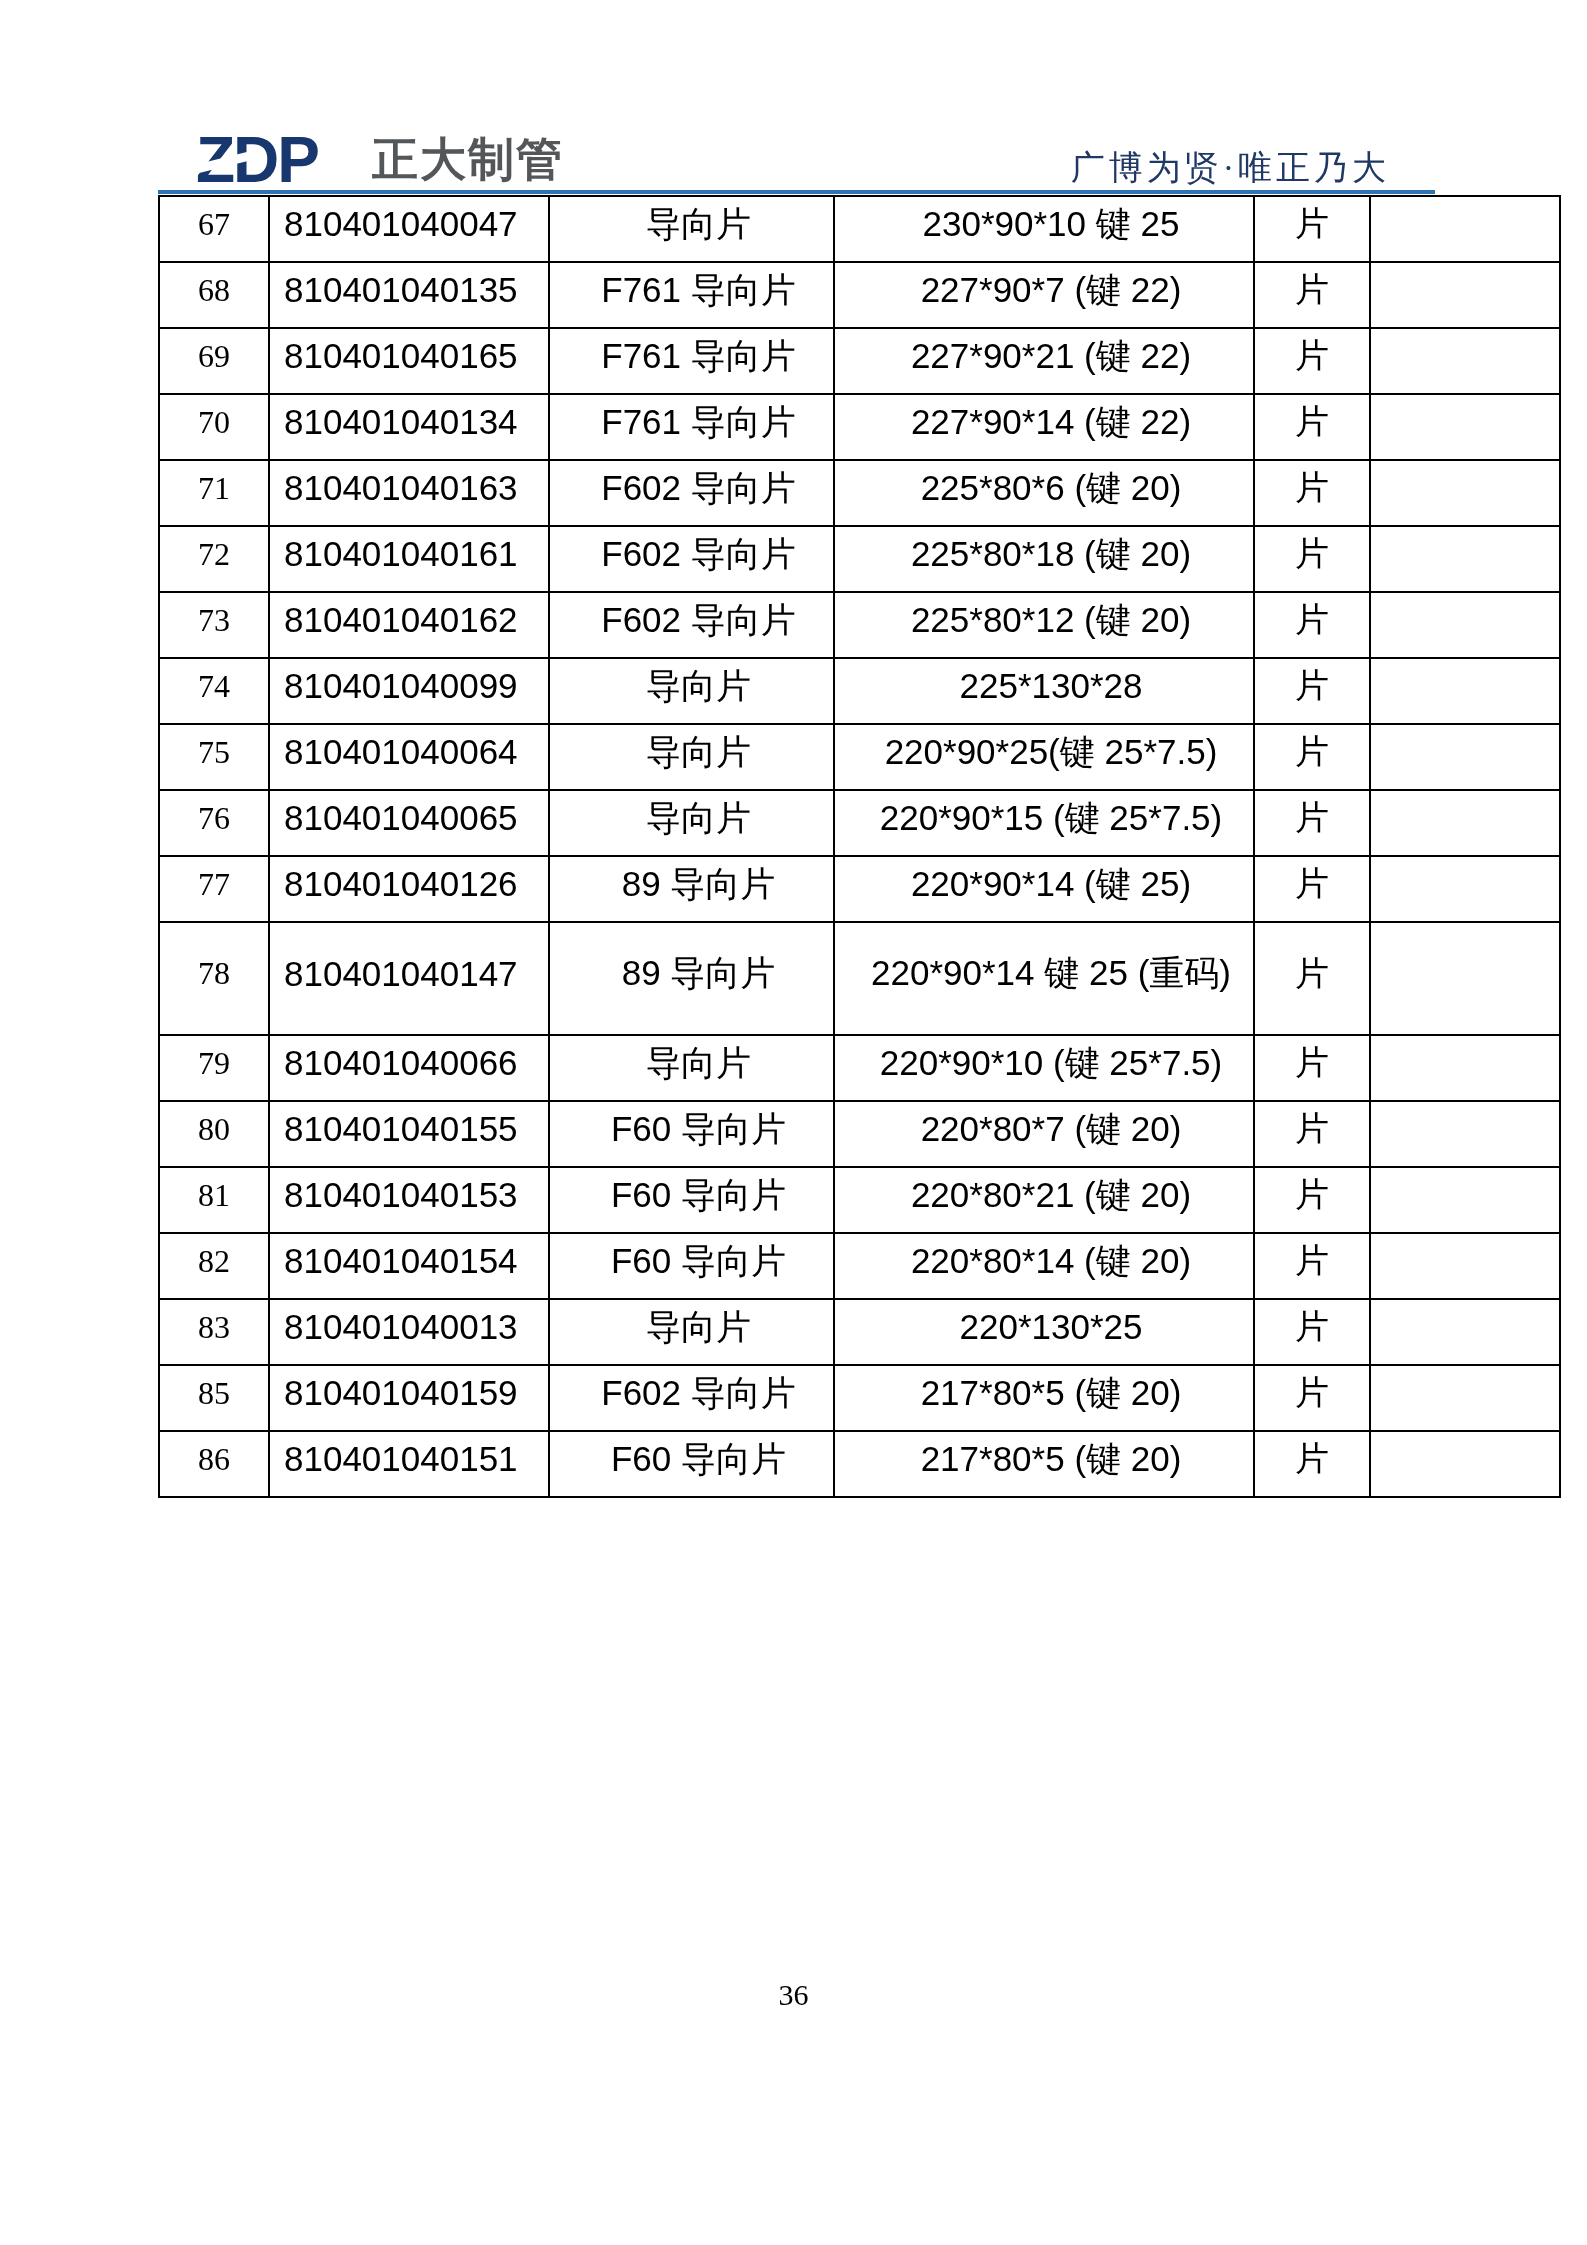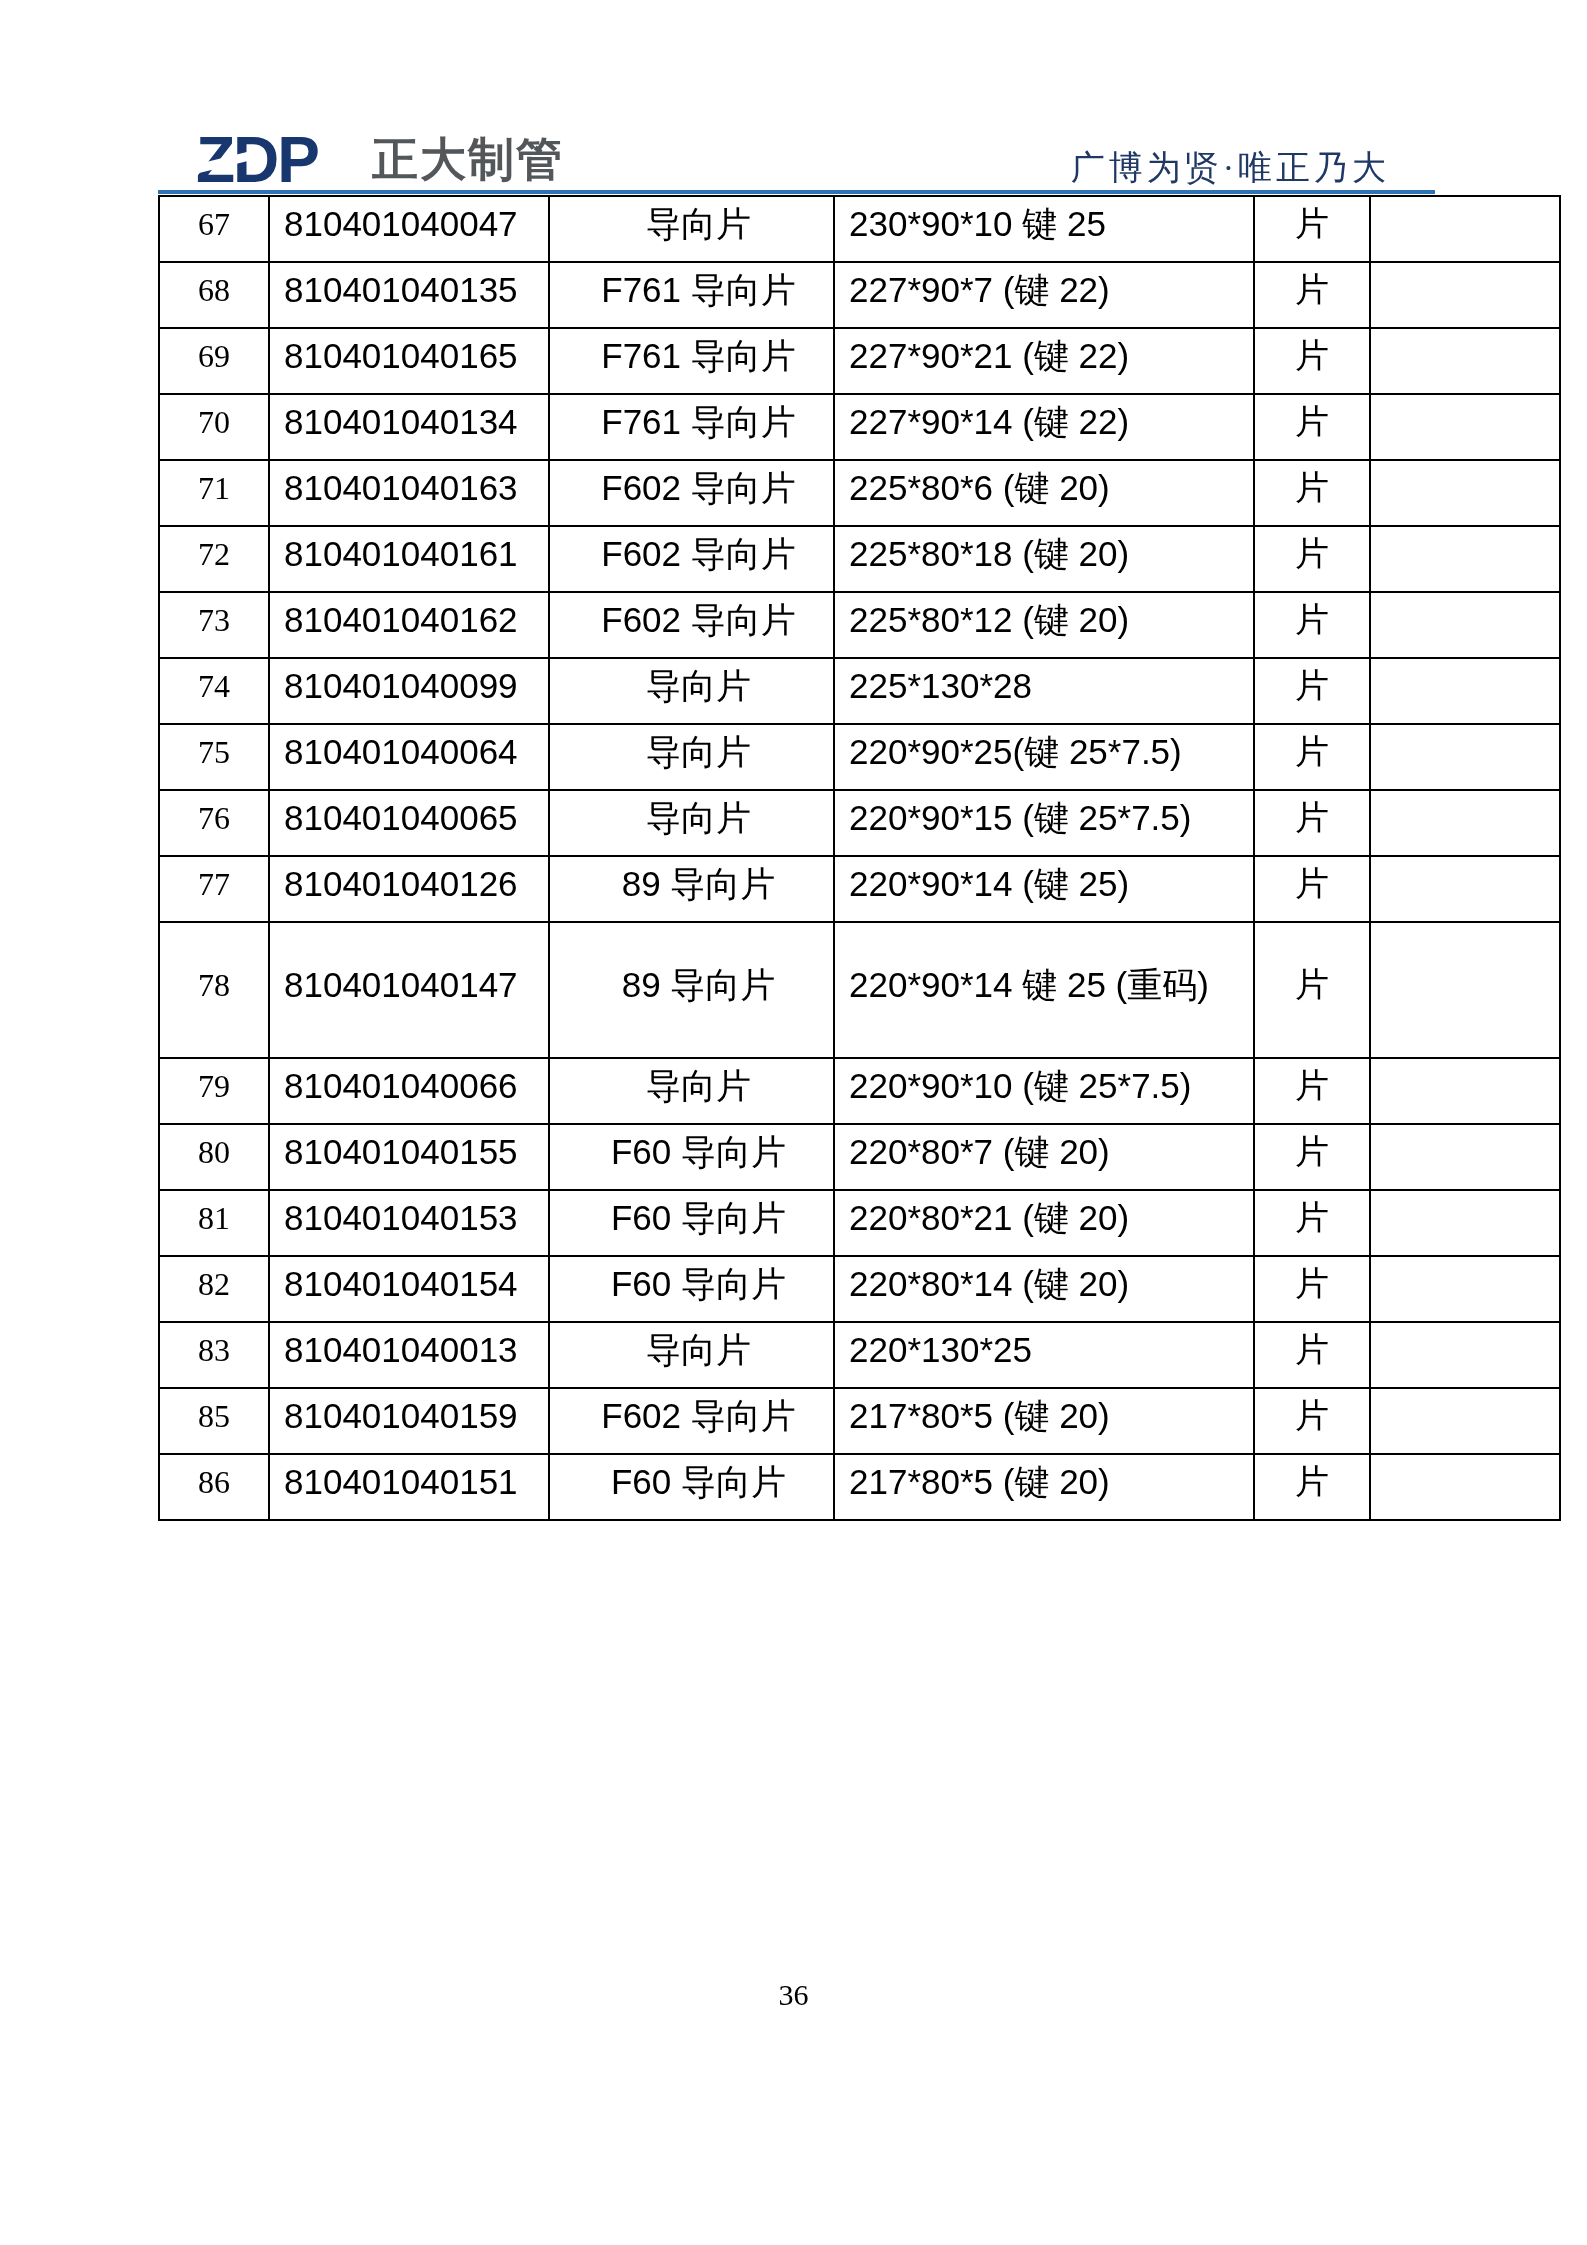--- a/index.html
+++ b/index.html
@@ -53,28 +53,28 @@
   }
   table.catalog td {
     border:2px solid #000000;
     vertical-align:middle;
     padding-bottom:10px;
     overflow:hidden;
     white-space:nowrap;
     color:#000000;
   }
   tr.row { height:66px; }
-  tr.row.tall { height:136px; }
+  tr.row.tall { height:113px; }
   .c-no   { width:110px; text-align:center;
             font-family:"Liberation Serif", serif; font-size:32px; }
   .c-code { width:280px; text-align:left; padding-left:14px;
             font-family:"Liberation Sans", sans-serif; font-size:35px;margin-left:44px; }
   .c-name { width:285px; text-align:center; padding-left:14px;
             font-family:"Liberation Sans", sans-serif; font-size:35px; }
-  .c-spec { width:420px; text-align:left; padding-left:14px;
+  .c-spec { width:420px; text-align:center; padding-left:14px;
             font-family:"Liberation Sans", sans-serif; font-size:35px; }
   .c-unit { width:116px; text-align:center;
             font-family:"Liberation Serif", serif; font-size:34px; }
   .c-empty{ width:190px; }
   
   .page-number {
     position:absolute; left:0; top:1978px;
     width:100%; text-align:center;
     font-family:Liberation Serif, serif;
     font-size:30px; color:#000000;

